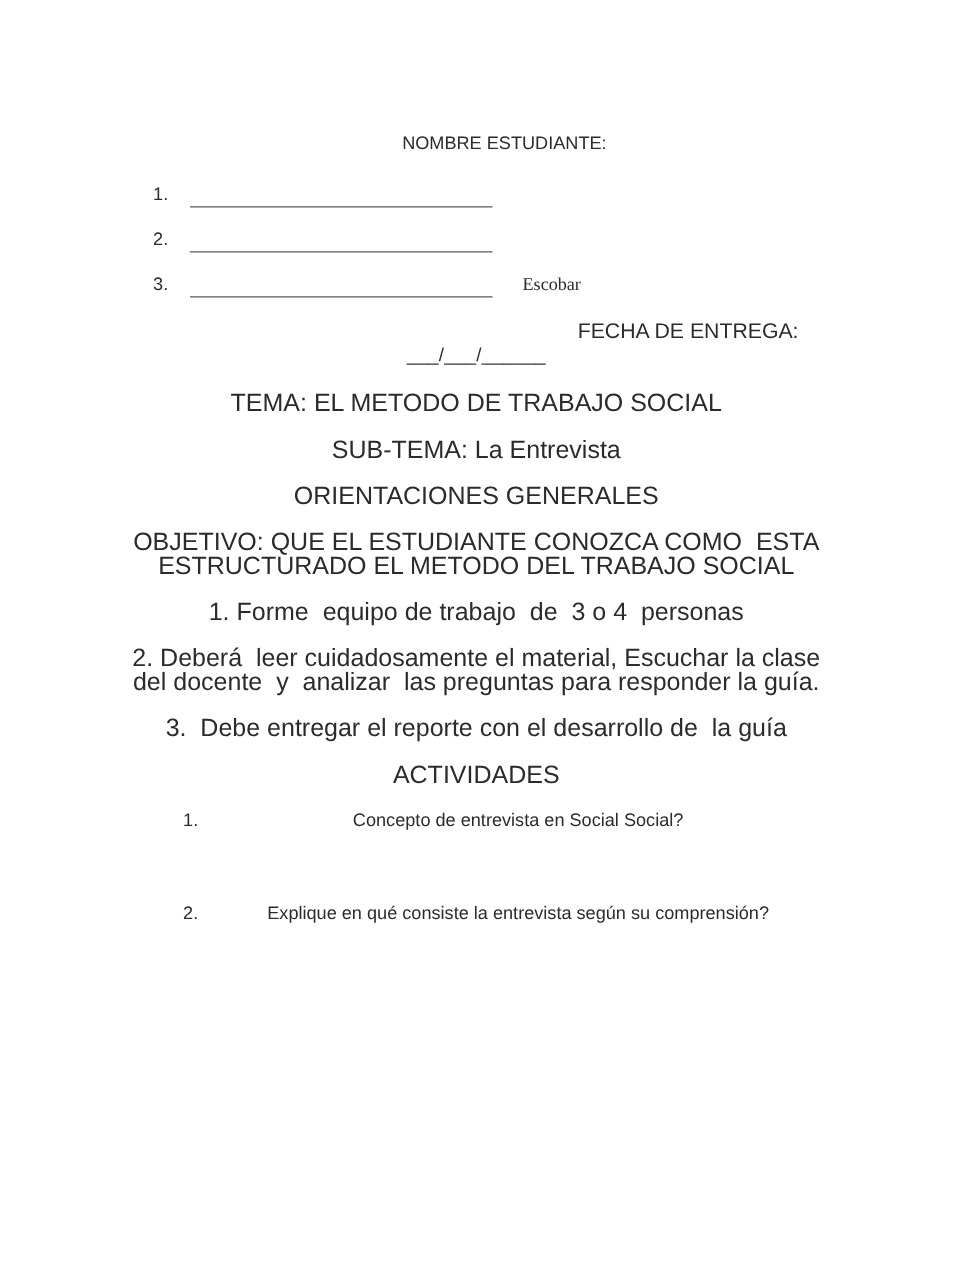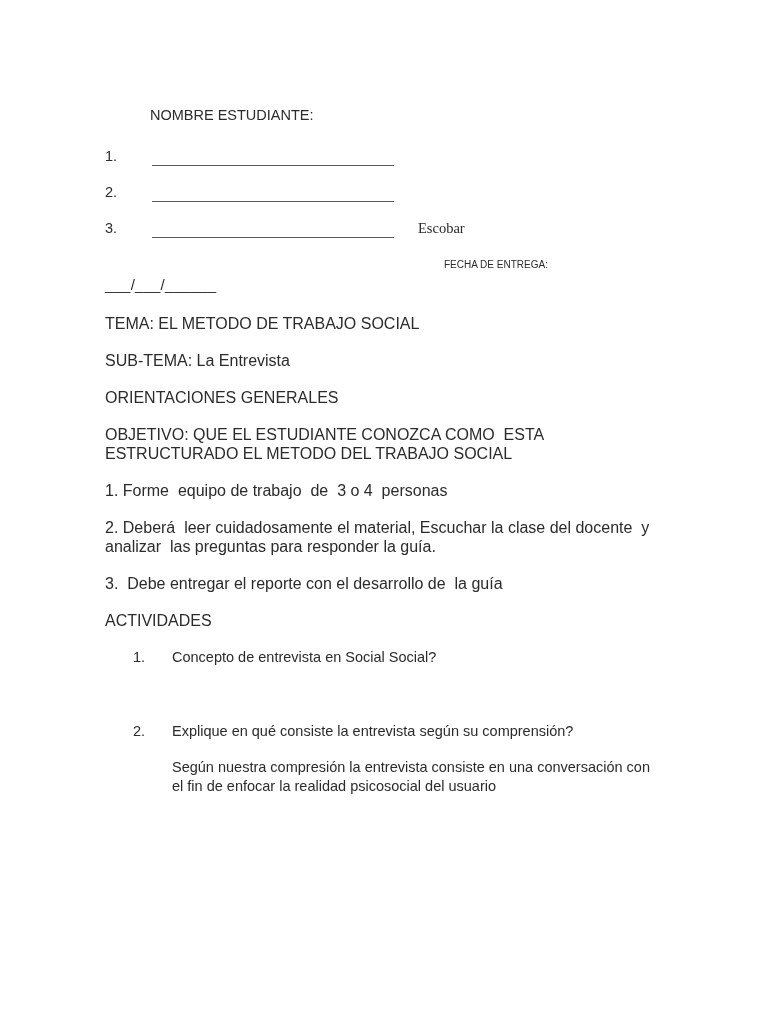--- a/index.html
+++ b/index.html
@@ -21,25 +21,26 @@
     height: 1024px;
     box-sizing: border-box;
     padding: 0;
     overflow: hidden;
   }
   .content {
     position: absolute;
     left: 105px;
     top: 106px;
     width: 552px;
+    text-align: center;
   }
 
   
   .p {
-    font-size: 16px;
+    font-size: 20px;
     line-height: 19px;
     margin: 0 0 18px 0;
     white-space: pre-wrap;
   }
 
   
   .hdr-name {
     font-size: 14.5px;
     line-height: 19px;
     margin: 0 0 22px 0;
@@ -62,21 +63,21 @@
     flex: 0 0 242px;
     border-bottom: 1.6px solid #555b5e;
     height: 14px;
   }
   .name-extra {
     padding-left: 24px;
     font-family: Liberation Serif, serif;
   }
 
   .fecha-line {
-    font-size: 10px;
+    font-size: 17px;
     line-height: 19px;
     margin: 0 0 1px 0;
     padding-left: 339px;
   }
   .fecha-blanks {
     font-size: 15px;
     line-height: 19px;
     letter-spacing: 0.2px;
     margin: 0 0 20px 0;
   }
@@ -151,16 +152,15 @@
       <span class="act-num">1.</span>
       <span class="act-q">Concepto de entrevista en Social Social?</span>
     </div>
 
     <div class="spacer-para"></div>
 
     <div class="act-item">
       <span class="act-num">2.</span>
       <span class="act-q">Explique en qué consiste la entrevista según su comprensión?</span>
     </div>
-    <div class="act-answer">Según nuestra compresión la entrevista consiste en una conversación con el fin de enfocar la realidad psicosocial del usuario</div>
 
   </div>
 </div>
 
 </body></html>

